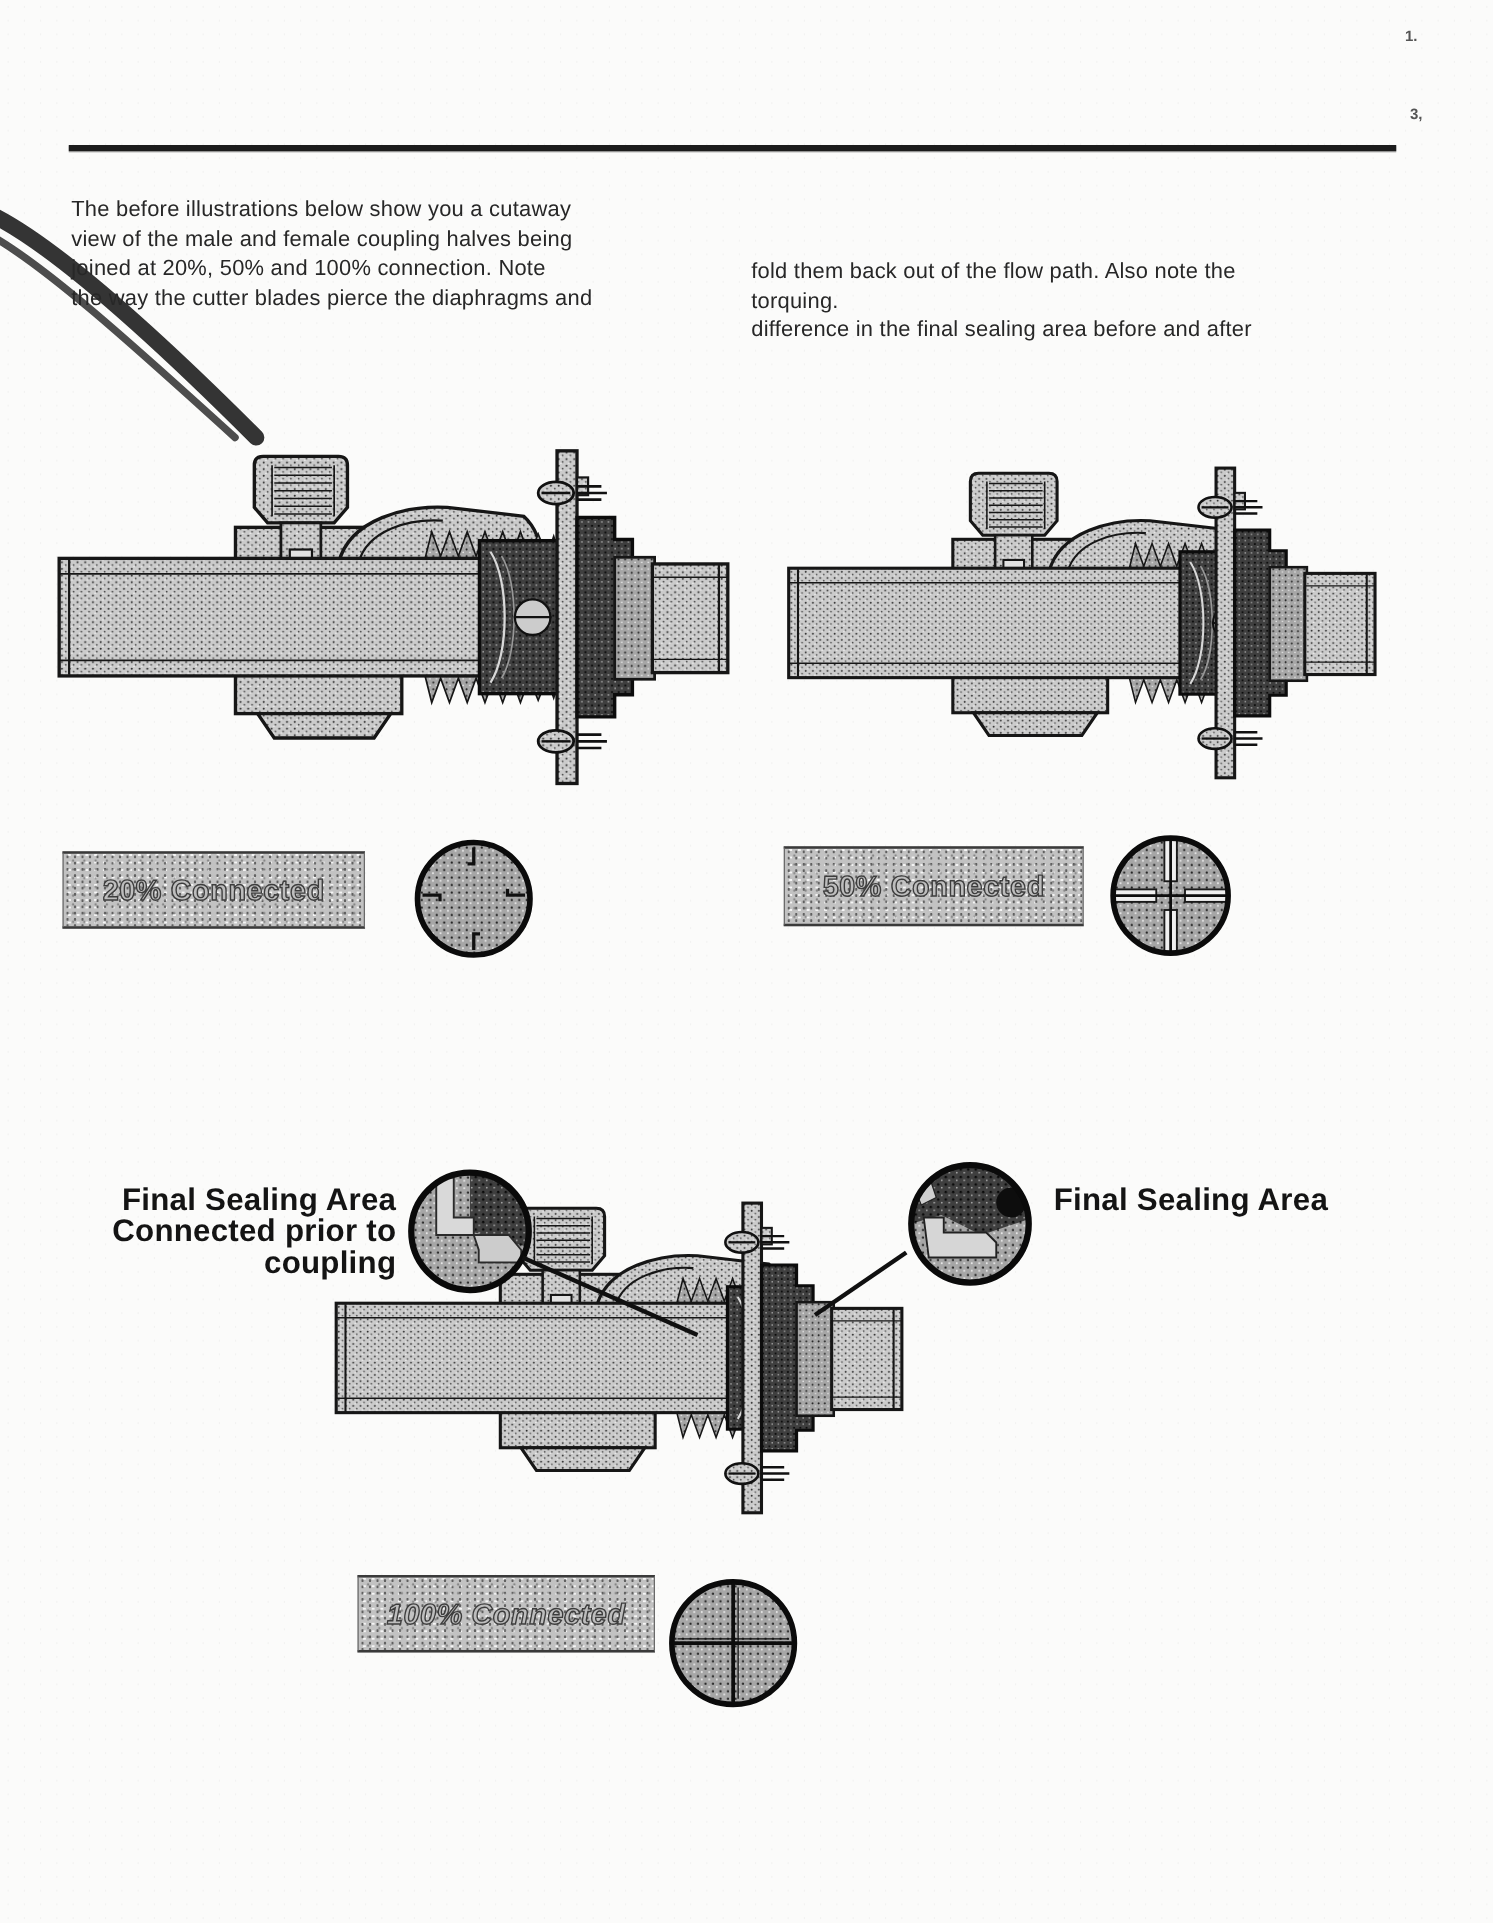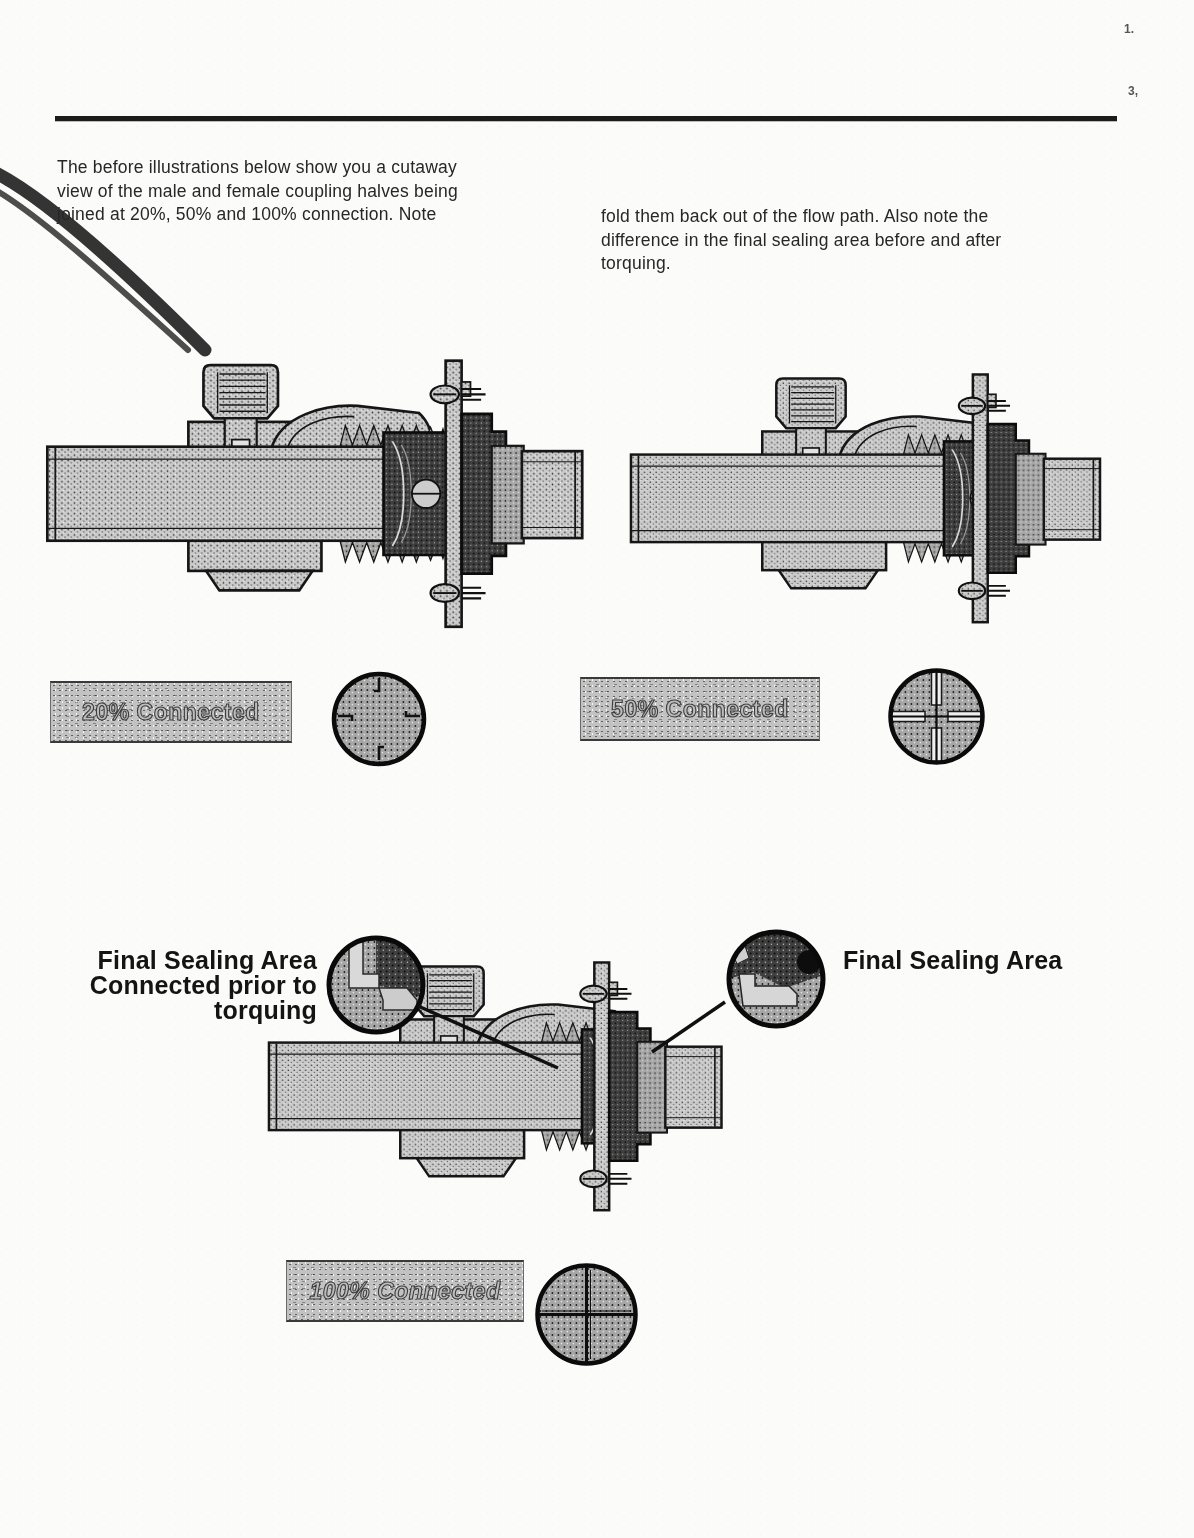--- a/index.html
+++ b/index.html
@@ -130,46 +130,47 @@
 
   <svg class="abs" style="left:0;top:150px;" width="230" height="215" viewBox="0 0 230 215">
     <path d="M-6,22 C40,45 110,105 205,200" stroke="#232323" stroke-width="13" fill="none" stroke-linecap="round" opacity="0.92"></path>
     <path d="M-8,38 C35,62 100,120 188,200" stroke="#2e2e2e" stroke-width="6" fill="none" stroke-linecap="round" opacity="0.85"></path>
   </svg>
 
   <div class="abs intro intro-left">
     <div>The before illustrations below show you a cutaway</div>
     <div>view of the male and female coupling halves being</div>
     <div>joined at 20%, 50% and 100% connection.  Note</div>
+    <div>the way the cutter blades pierce the diaphragms and</div>
   </div>
   <div class="abs intro intro-right">
     <div>fold them back out of the flow path.  Also note the</div>
+    <div>torquing.</div>
     <div>difference in the final sealing area before and after</div>
-    <div>torquing.</div>
   </div>
 
   <svg class="abs" style="left:42px;top:358px;" width="550" height="275" viewBox="0 0 620 310">
     <use href="#cpl-left"></use>
     <use href="#cpl-right" transform="translate(455,3)"></use>
   </svg>
 
   <svg class="abs" style="left:626px;top:372px;" width="512" height="256" viewBox="0 0 620 310">
     <use href="#cpl-left"></use>
     <use href="#cpl-right" transform="translate(420,3)"></use>
   </svg>
 
   <svg class="abs" style="left:264px;top:960px;" width="512" height="256" viewBox="0 0 620 310">
     <use href="#cpl-left"></use>
     <use href="#cpl-right" transform="translate(400,3)"></use>
   </svg>
 
   <div class="abs stage-box" style="left:50px;top:681px;width:240px;height:58px;">
     <span>20% Connected</span>
   </div>
-  <div class="abs stage-box" style="left:580px;top:677px;width:238px;height:60px;">
+  <div class="abs stage-box" style="left:627px;top:677px;width:238px;height:60px;">
     <span>50% Connected</span>
   </div>
   <div class="abs stage-box" style="left:286px;top:1260px;width:236px;height:58px;font-style:italic;">
     <span>100% Connected</span>
   </div>
 
   <svg class="abs" style="left:330px;top:670px;" width="98" height="98" viewBox="0 0 98 98">
     <circle cx="49" cy="49" r="45" fill="url(#spkM)" stroke="#0b0b0b" stroke-width="4.5"></circle>
     <path d="M49,8 L49,21 L44,21" fill="none" stroke="#111" stroke-width="2.6"></path>
     <path d="M8,46 H22 L22,51" fill="none" stroke="#111" stroke-width="2.6"></path>
@@ -197,21 +198,21 @@
   <svg class="abs" style="left:533px;top:1261px;" width="107" height="107" viewBox="0 0 107 107">
     <circle cx="53.5" cy="53.5" r="49" fill="url(#spkM)" stroke="#0b0b0b" stroke-width="4.5"></circle>
     <path d="M53.5,5 V102" stroke="#0d0d0d" stroke-width="3"></path>
     <path d="M57.5,9 V98" stroke="#0d0d0d" stroke-width="1"></path>
     <path d="M5,53.5 H102" stroke="#0d0d0d" stroke-width="3"></path>
     <path d="M9,50 H98" stroke="#0d0d0d" stroke-width="1"></path>
   </svg>
 
   <div class="abs seal-label seal-before">
     <div>Final Sealing Area</div>
-    <div>Connected prior to torquing</div>
+    <div>Connected prior to coupling</div>
   </div>
   <div class="abs seal-label seal-after">
     <div>Final Sealing Area</div>
   </div>
 
   <svg class="abs" style="left:325px;top:934px;" width="102" height="102" viewBox="0 0 102 102">
     <defs>
         <clipPath id="cb">
           <circle cx="51" cy="51" r="47"></circle>
         </clipPath>

